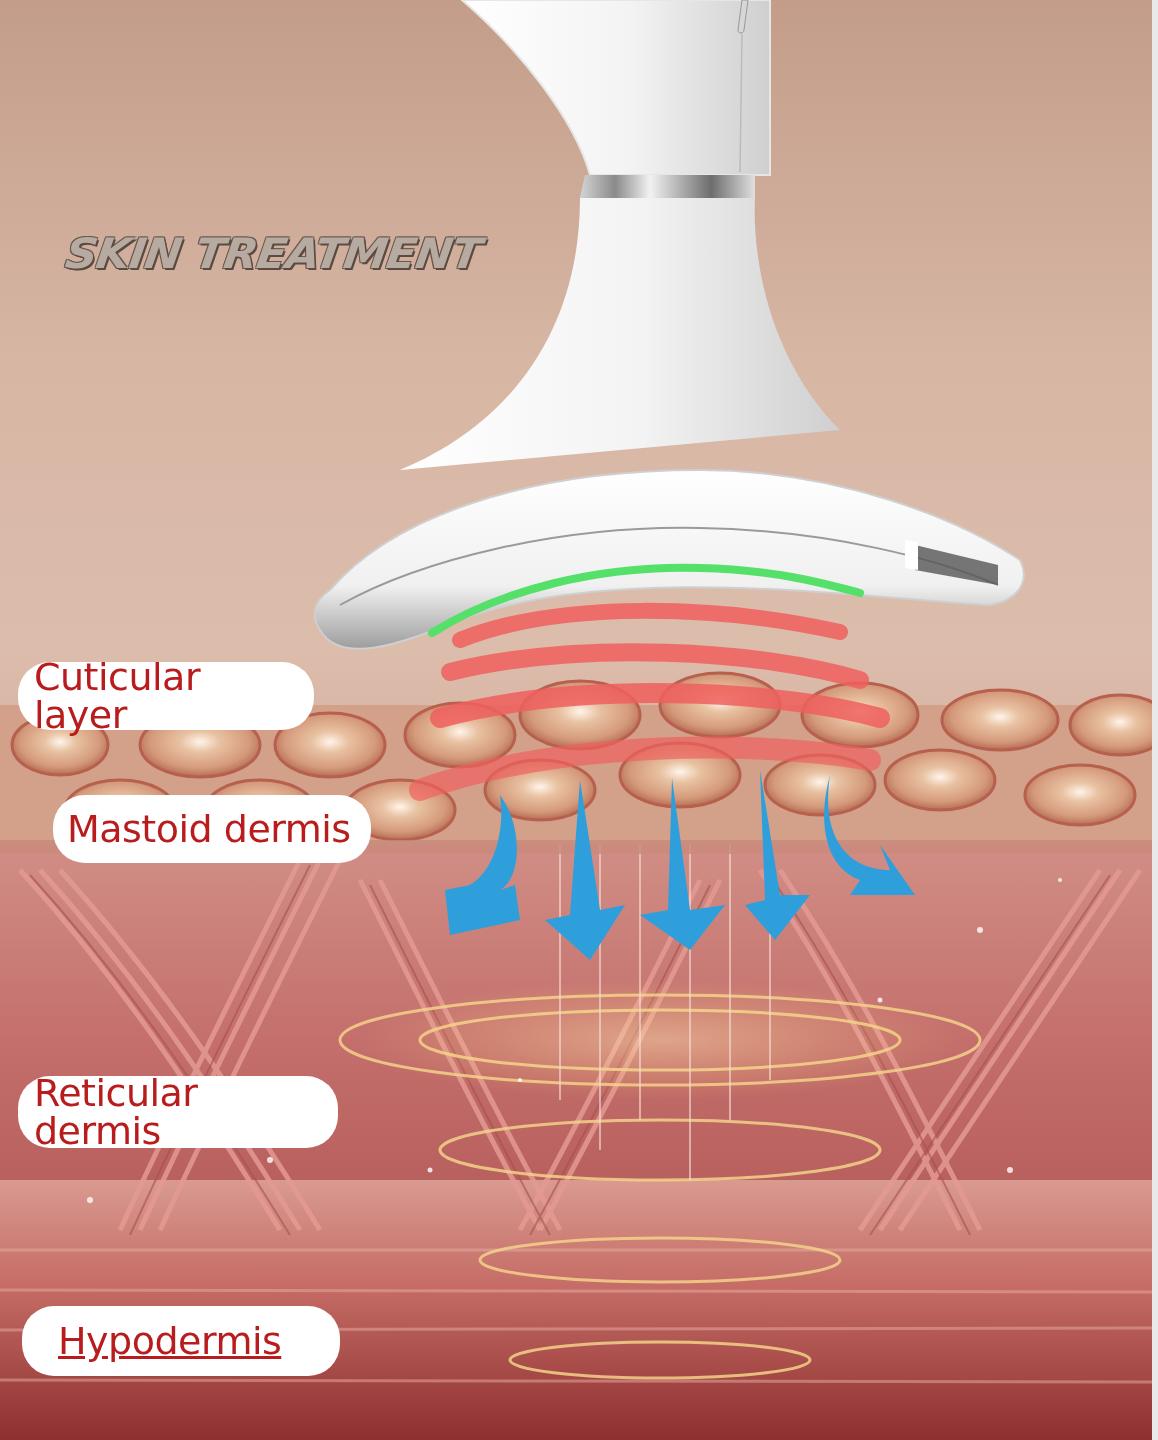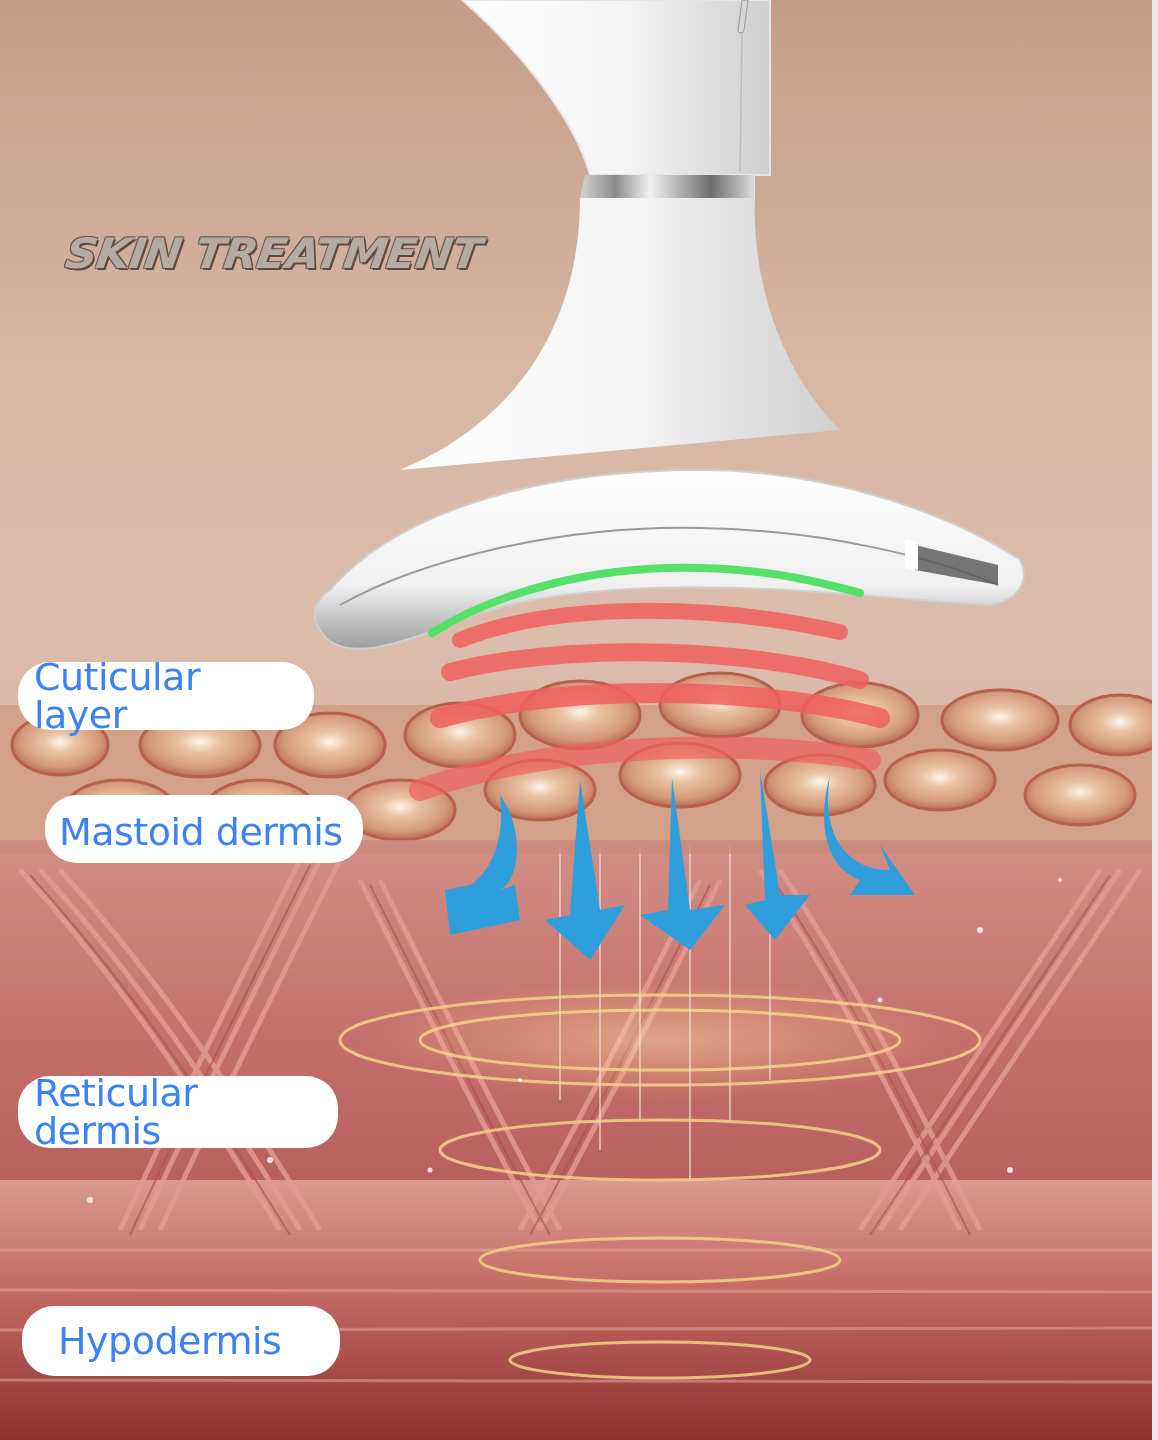--- a/index.html
+++ b/index.html
@@ -3,22 +3,22 @@
 <meta charset="utf-8">
 <style>
   html, body { margin:0; padding:0; }
   body { width:1158px; height:1440px; overflow:hidden; background:#c9a593; font-family:"Liberation Sans", sans-serif; }
   .stage { position:relative; width:1158px; height:1440px; overflow:hidden;
     background: linear-gradient(180deg, #c39d8a 0%, #d7b6a4 25%, #dcbcab 45%, #d5ad9b 60%, #c98f86 66%, #c26f6b 75%, #b85a5a 88%, #9e3f40 100%); }
   .skin-bg { position:absolute; left:0; top:0; width:1158px; height:1440px; }
   .headline { position:absolute; left:66px; top:228px; font-family:"DejaVu Sans", sans-serif; font-weight:bold; font-style:italic;
     font-size:44px; letter-spacing:-1px; color:#b7aba1; transform:skewX(-8deg) scaleY(0.95);
     text-shadow: 2px 2px 0 #5a4a40, -1px -1px 0 #6b5a4f, 1px -1px 0 #6b5a4f, -1px 1px 0 #6b5a4f; }
-  .label { position:absolute; background:#fff; border-radius:32px; color:#3b82f6; font-family:"DejaVu Sans", sans-serif;
-    font-size:38px; line-height:1; display:flex; align-items:center; padding:12px 16px; box-sizing:border-box; letter-spacing:-0.5px; }
+  .label { position:absolute; background:#fff; border-radius:32px; color:#b91c1c; font-family:"DejaVu Sans", sans-serif;
+    font-size:38px; line-height:1; display:flex; align-items:center; padding:0 16px; box-sizing:border-box; letter-spacing:-0.5px; }
   .device { position:absolute; left:0; top:0; }
   .border-frame { position:absolute; inset:0; border-right:6px solid #e9e9e9; box-sizing:border-box; pointer-events:none; }
 </style>
 </head>
 <body>
 
 <div class="stage">
 
   <svg class="skin-bg" width="1158" height="1440" viewBox="0 0 1158 1440">
     <defs>
@@ -182,24 +182,24 @@
     <path d="M905 540 L 918 542 L 918 570 L 905 568 Z" fill="#fff"></path>
 
     <path d="M432 633 C 500 590, 600 565, 700 568 C 780 570, 830 585, 860 593" fill="none" stroke="#55e06a" stroke-width="8" stroke-linecap="round"></path>
   </svg>
 
   <div class="headline">SKIN TREATMENT</div>
 
   <div class="label" style="left:18px; top:662px; width:296px; height:68px;">
     <span>Cuticular layer</span>
   </div>
-  <div class="label" style="left:45px; top:795px; width:318px; height:68px; padding-left:14px;align-items:flex-end;">
+  <div class="label" style="left:53px; top:795px; width:318px; height:68px; padding-left:14px;">
     <span>Mastoid dermis</span>
   </div>
   <div class="label" style="left:18px; top:1048px; width:320px; height:72px;margin-top:28px;">
     <span>Reticular dermis</span>
   </div>
-  <div class="label" style="left:22px; top:1306px; width:318px; height:70px; padding-left:36px;">
+  <div class="label" style="left:22px; top:1306px; width:318px; height:70px; padding-left:36px;text-decoration:underline;">
     <span>Hypodermis</span>
   </div>
 
   <div class="border-frame"></div>
 </div>
 
 </body></html>

